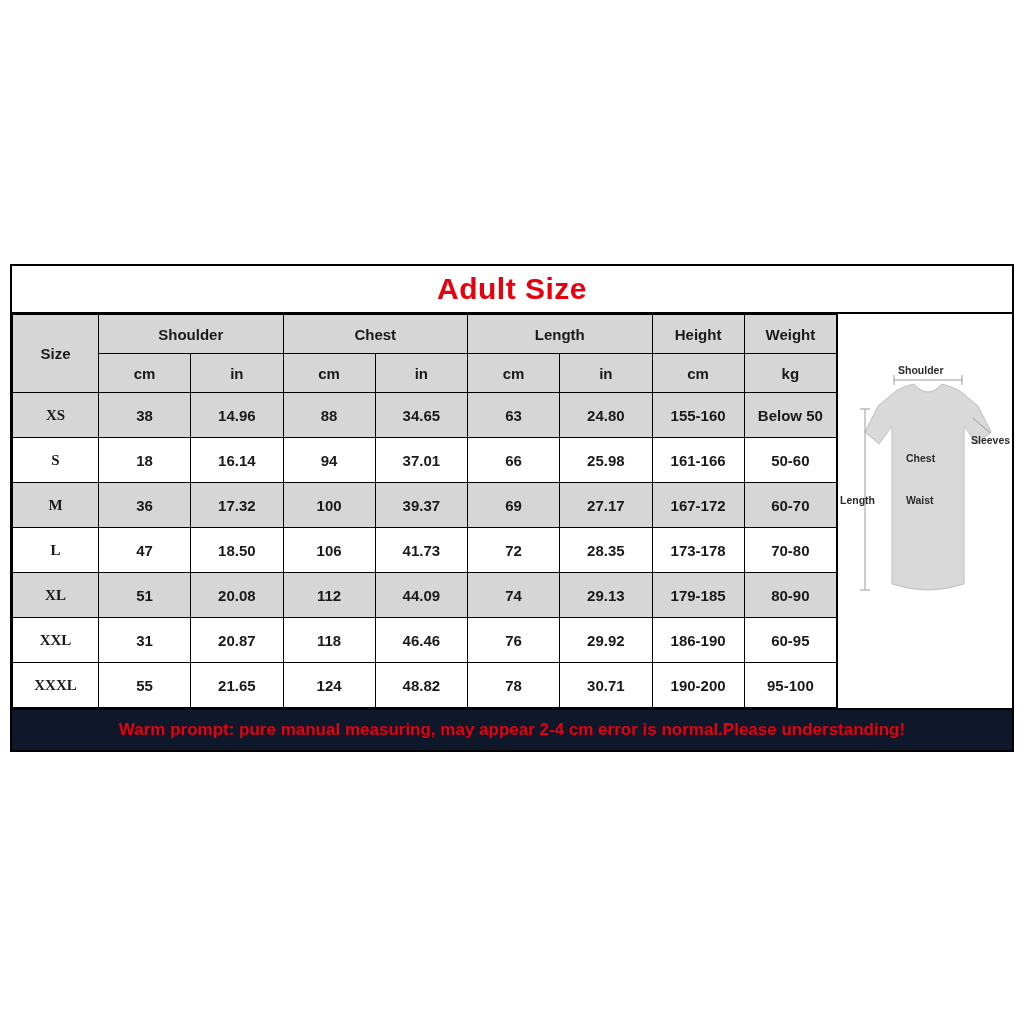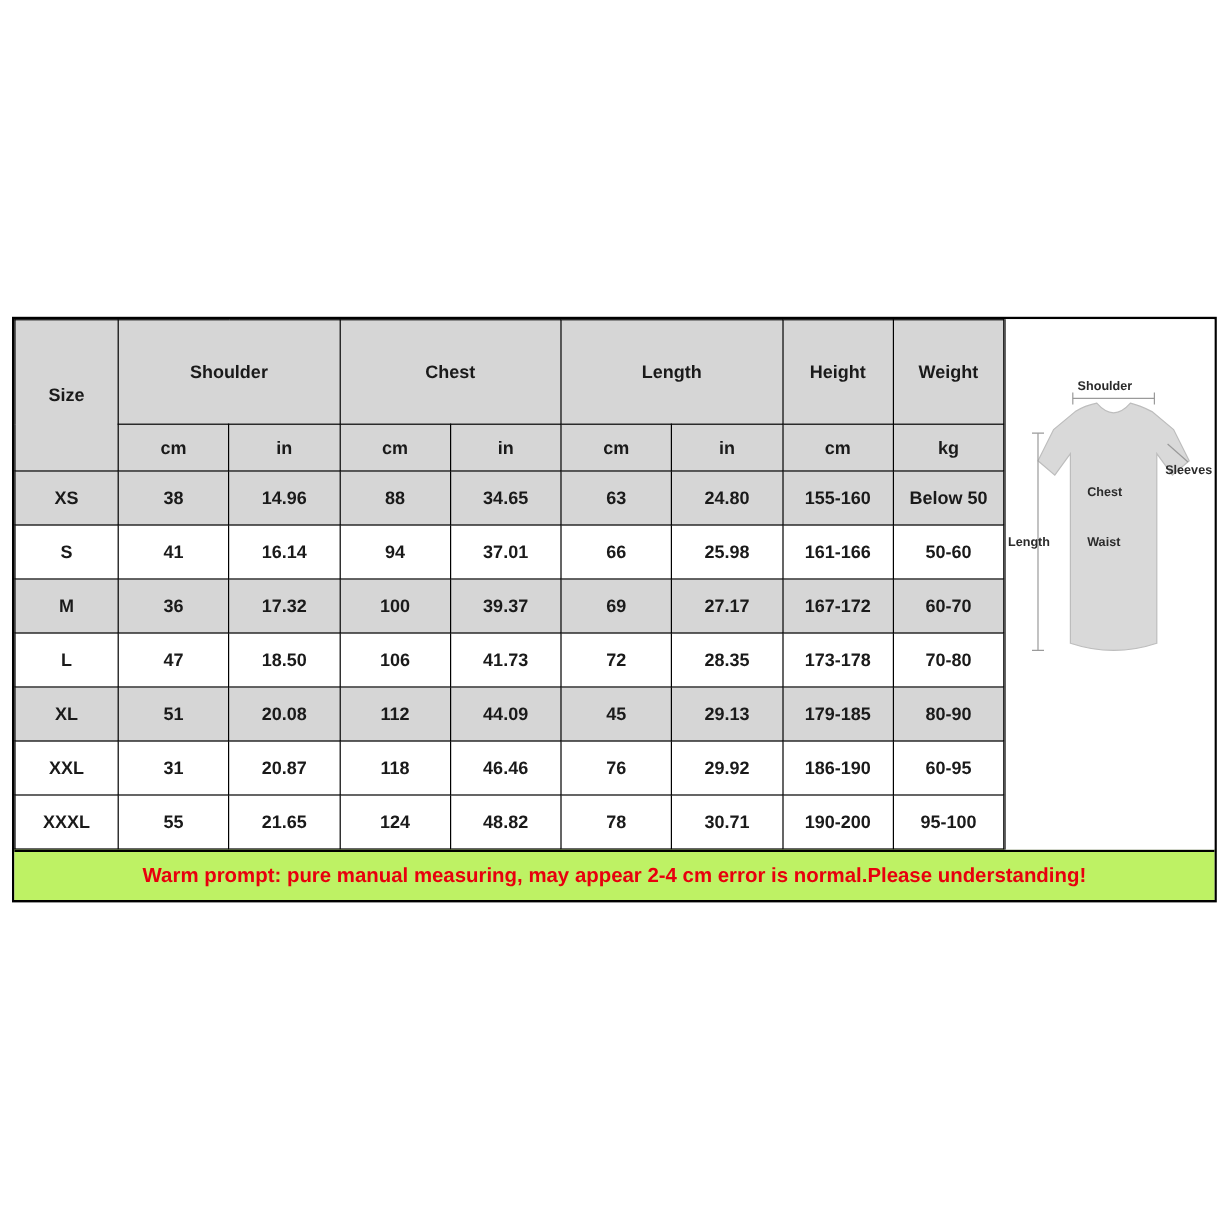--- a/index.html
+++ b/index.html
@@ -76,37 +76,38 @@
     height: 38px;
   }
   tr.shade td, tr.shade th { background: #d6d6d6; }
   tr.plain td, tr.plain th { background: #ffffff; }
   th.grp, th.size-head { background: #e7e7e7; }
   td.unit { background: #e7e7e7; }
   td.sizecell {
     color: #e8000d;
     font-size: 21px;
     font-weight: bold;
+    font-family: Liberation Serif, serif;
   }
   tr.data td { height: 44px; }
   .diagram {
     flex: 1;
     position: relative;
     border-left: 1px solid #000000;
     background: #ffffff;
     overflow: hidden;
   }
   .note-row {
     height: 42px;
     border-top: 2px solid #000000;
     box-sizing: border-box;
     display: flex;
     align-items: center;
     justify-content: center;
-    background: #bef264;
+    background: #0f172a;
   }
   .note-row .note {
     color: #e8000d;
     font-size: 17px;
     font-weight: bold;
     white-space: nowrap;
   }
   .diagram svg { position: absolute; left: 0; top: 0; }
   .dlabel {
     position: absolute;
@@ -116,20 +117,23 @@
     white-space: nowrap;
   }
 </style>
 </head>
 <body>
 
 <div id="page">
 
   <div class="chart-wrap">
 
+    <div class="title-row">
+      <div class="title">Adult Size</div>
+    </div>
 
     <div class="body-row">
 
       <table class="size-table">
         <tbody>
           <tr class="shade">
             <th class="size-head" rowspan="2">Size</th>
             <th class="grp" colspan="2">Shoulder</th>
             <th class="grp" colspan="2">Chest</th>
             <th class="grp" colspan="2">Length</th>
@@ -154,21 +158,21 @@
             <td>88</td>
             <td>34.65</td>
             <td>63</td>
             <td>24.80</td>
             <td>155-160</td>
             <td>Below 50</td>
           </tr>
 
           <tr class="data plain">
             <td class="sizecell">S</td>
-            <td>41</td>
+            <td>18</td>
             <td>16.14</td>
             <td>94</td>
             <td>37.01</td>
             <td>66</td>
             <td>25.98</td>
             <td>161-166</td>
             <td>50-60</td>
           </tr>
 
           <tr class="data shade">
@@ -194,21 +198,21 @@
             <td>173-178</td>
             <td>70-80</td>
           </tr>
 
           <tr class="data shade">
             <td class="sizecell">XL</td>
             <td>51</td>
             <td>20.08</td>
             <td>112</td>
             <td>44.09</td>
-            <td>45</td>
+            <td>74</td>
             <td>29.13</td>
             <td>179-185</td>
             <td>80-90</td>
           </tr>
 
           <tr class="data plain">
             <td class="sizecell">XXL</td>
             <td>31</td>
             <td>20.87</td>
             <td>118</td>

